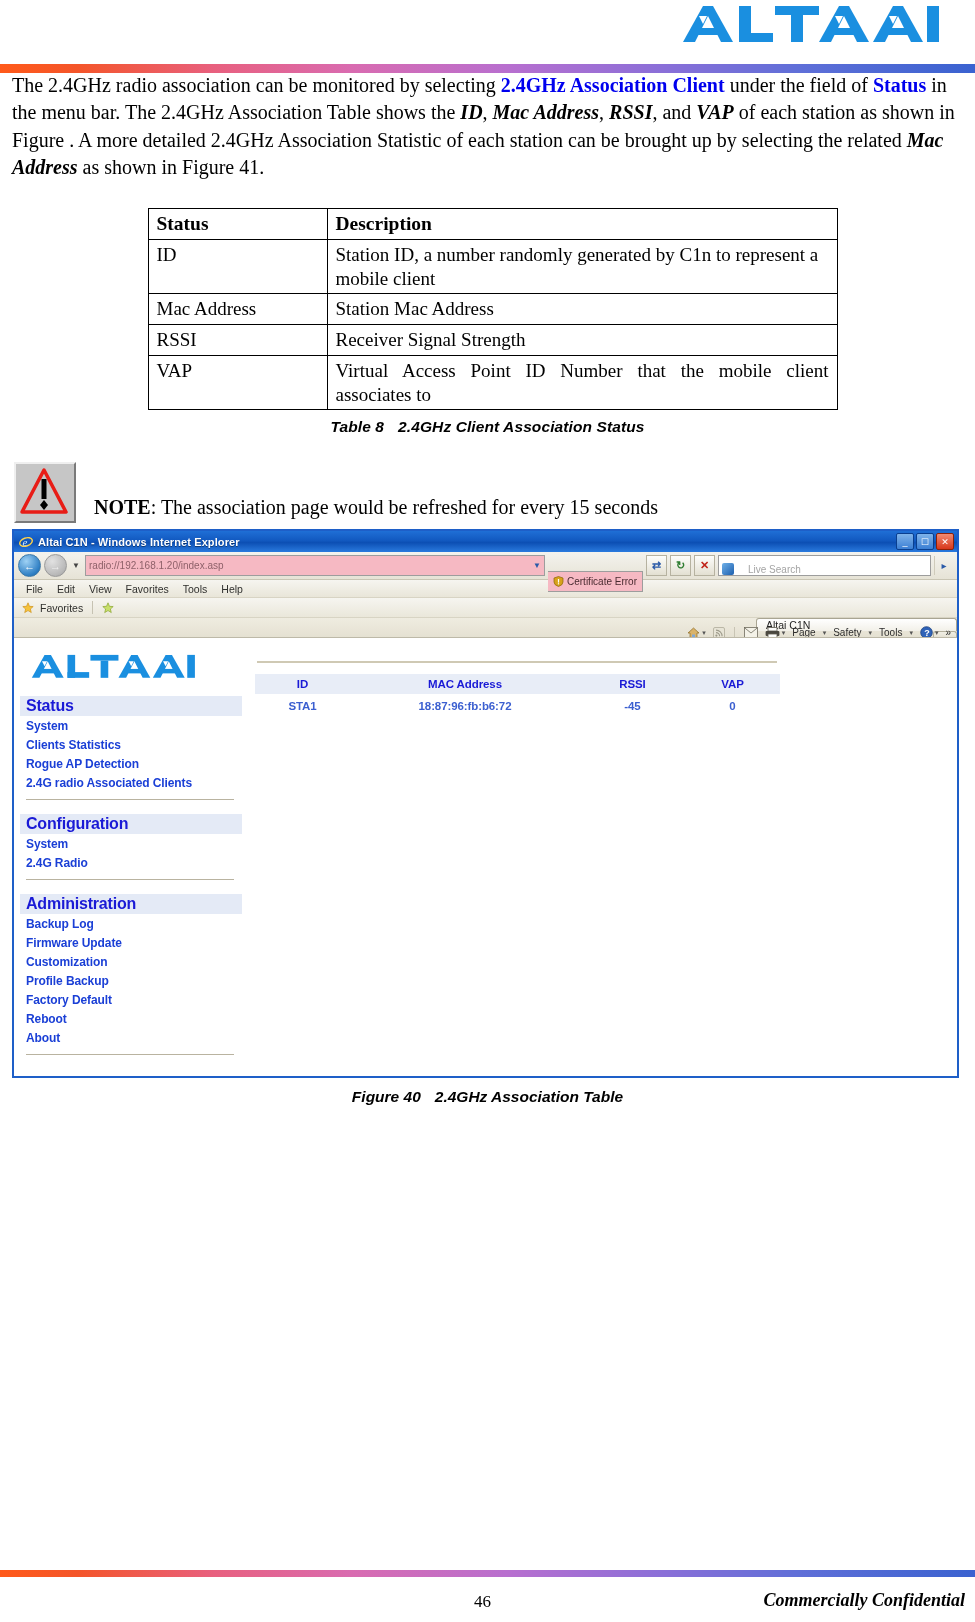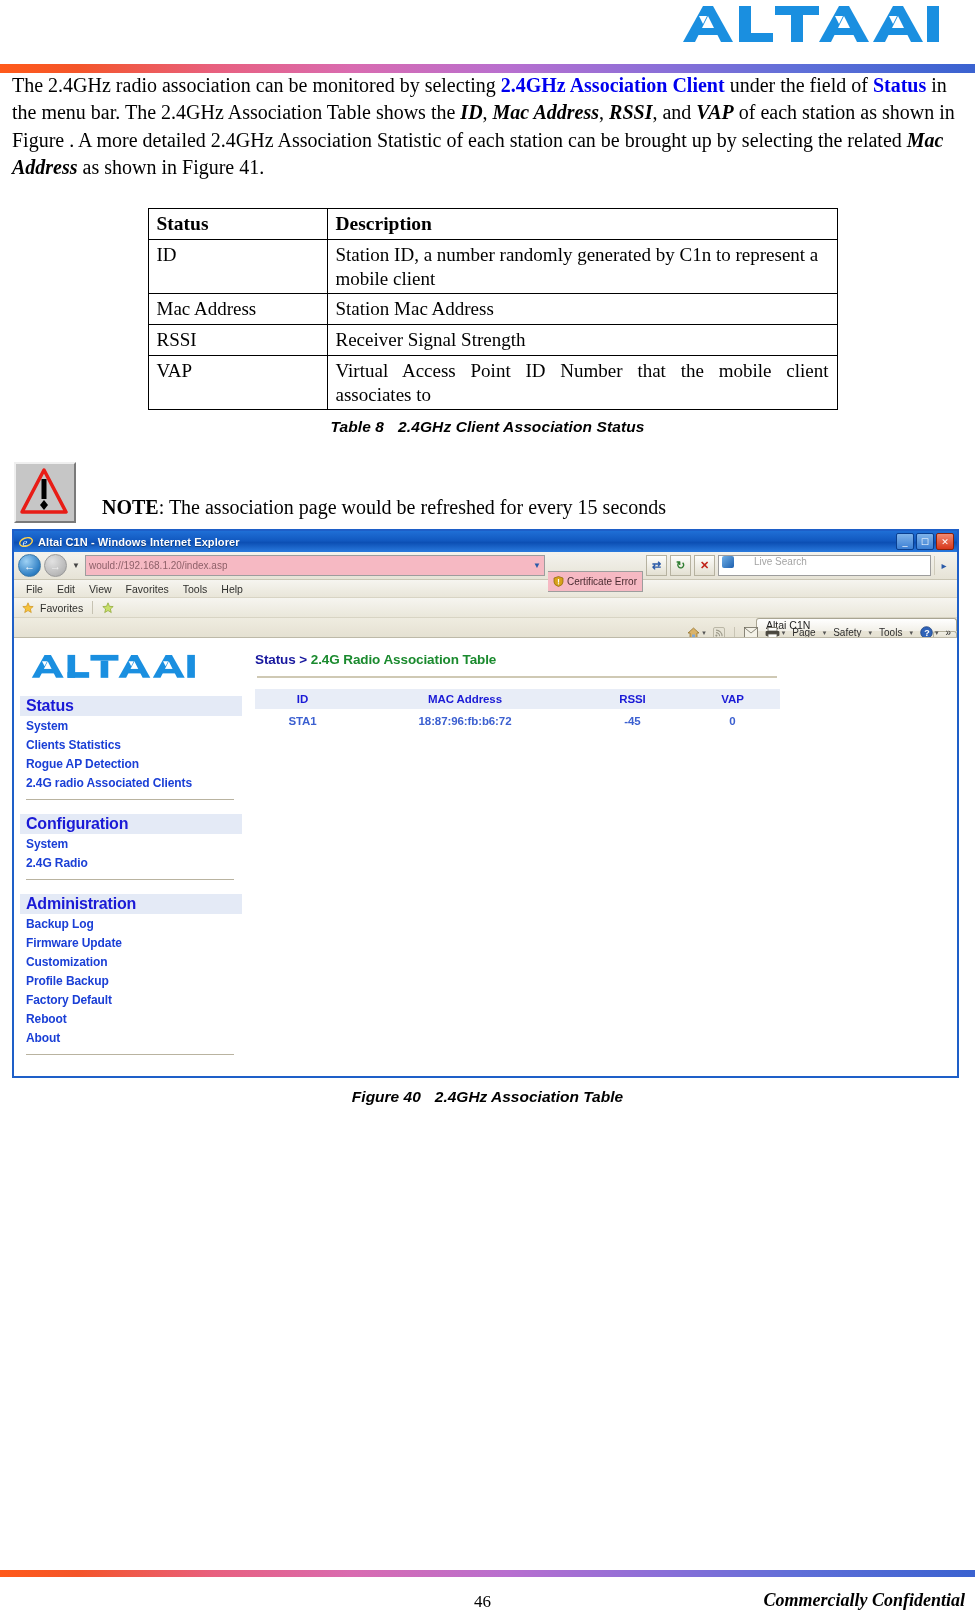--- a/index.html
+++ b/index.html
@@ -118,21 +118,21 @@
     color: #000;
     letter-spacing: 0.1px;
   }
   .table-caption .gap { display: inline-block; width: 14px; }
 
   
   .note-row {
     margin: 26px 0 0 0;
     display: flex;
     align-items: flex-end;
-    gap: 8px;
+    gap: 0px;
   }
   .warn-icon {
     width: 58px;
     height: 57px;
     background: #c6c6c6;
     border-top: 2px solid #efefef;
     border-left: 2px solid #efefef;
     border-right: 2px solid #7a7a7a;
     border-bottom: 2px solid #7a7a7a;
     position: relative;
@@ -265,21 +265,21 @@
     border: 1px solid #b6b2a0;
     display:flex;align-items:center;justify-content:center;
     font-size: 11px; font-weight:bold;
   }
   .mini-btn.g { color:#2f7d32; }
   .mini-btn.r { color:#c0241a; }
   .mini-btn.b { color:#2a5aa8; }
   .search-field {
     width: 205px; height: 19px;
     background:#ffffff; border:1px solid #9d9d9d;
-    display:flex;align-items:flex-start;gap:20px;padding:0 3px;
+    display:flex;align-items:flex-end;gap:14px;padding:0 3px;
   }
   .search-field .sq {
     width:12px;height:12px;
     background: linear-gradient(135deg,#6fb0e8,#1d5fae);
     border-radius:2px;
   }
   .search-field .ph { font-size:10px;color:#a4a4a4; }
   .search-go {
     width:18px;height:19px;
     display:flex;align-items:center;justify-content:center;
@@ -566,21 +566,21 @@
         <span class="win-btn">☐</span>
         <span class="win-btn close">✕</span>
       </span>
     </div>
 
     <div class="ie-addrbar">
       <span class="nav-back">←</span>
       <span class="nav-fwd">→</span>
       <span class="nav-drop">▼</span>
       <span class="addr-field">
-        <span class="addr-url"><span>would://192.168.1.20</span><span>/index.asp</span></span>
+        <span class="addr-url"><span>radio://192.168.1.20</span><span>/index.asp</span></span>
         <span class="addr-caret">▼</span>
       </span>
       <span class="cert-err">
         <span class="cert-shield">
           <svg width="11" height="11" viewBox="0 0 11 11">
             <path d="M5.5 0.5 L10 2 V6 Q10 9 5.5 10.5 Q1 9 1 6 V2 Z" fill="#d8a21a" stroke="#8a6408" stroke-width="0.7"></path>
             <rect x="4.9" y="3" width="1.2" height="3.6" fill="#fff"></rect>
             <rect x="4.9" y="7.2" width="1.2" height="1.2" fill="#fff"></rect>
           </svg>
         </span>
@@ -721,22 +721,20 @@
           <div class="side-item">Customization</div>
           <div class="side-item">Profile Backup</div>
           <div class="side-item">Factory Default</div>
           <div class="side-item">Reboot</div>
           <div class="side-item">About</div>
           <div class="side-rule"></div>
         </div>
       </div>
 
       <div class="wp-main">
-        <div class="crumb"><span class="c1">Status &gt;</span>
-          <span class="c2">2.4G Radio Association Table</span></div>
         <div class="crumb-rule"></div>
 
         <table class="wp-table">
           <thead>
             <tr>
               <th class="th-id">ID</th>
               <th class="th-mac">MAC Address</th>
               <th class="th-rssi">RSSI</th>
               <th class="th-vap">VAP</th>
             </tr>

